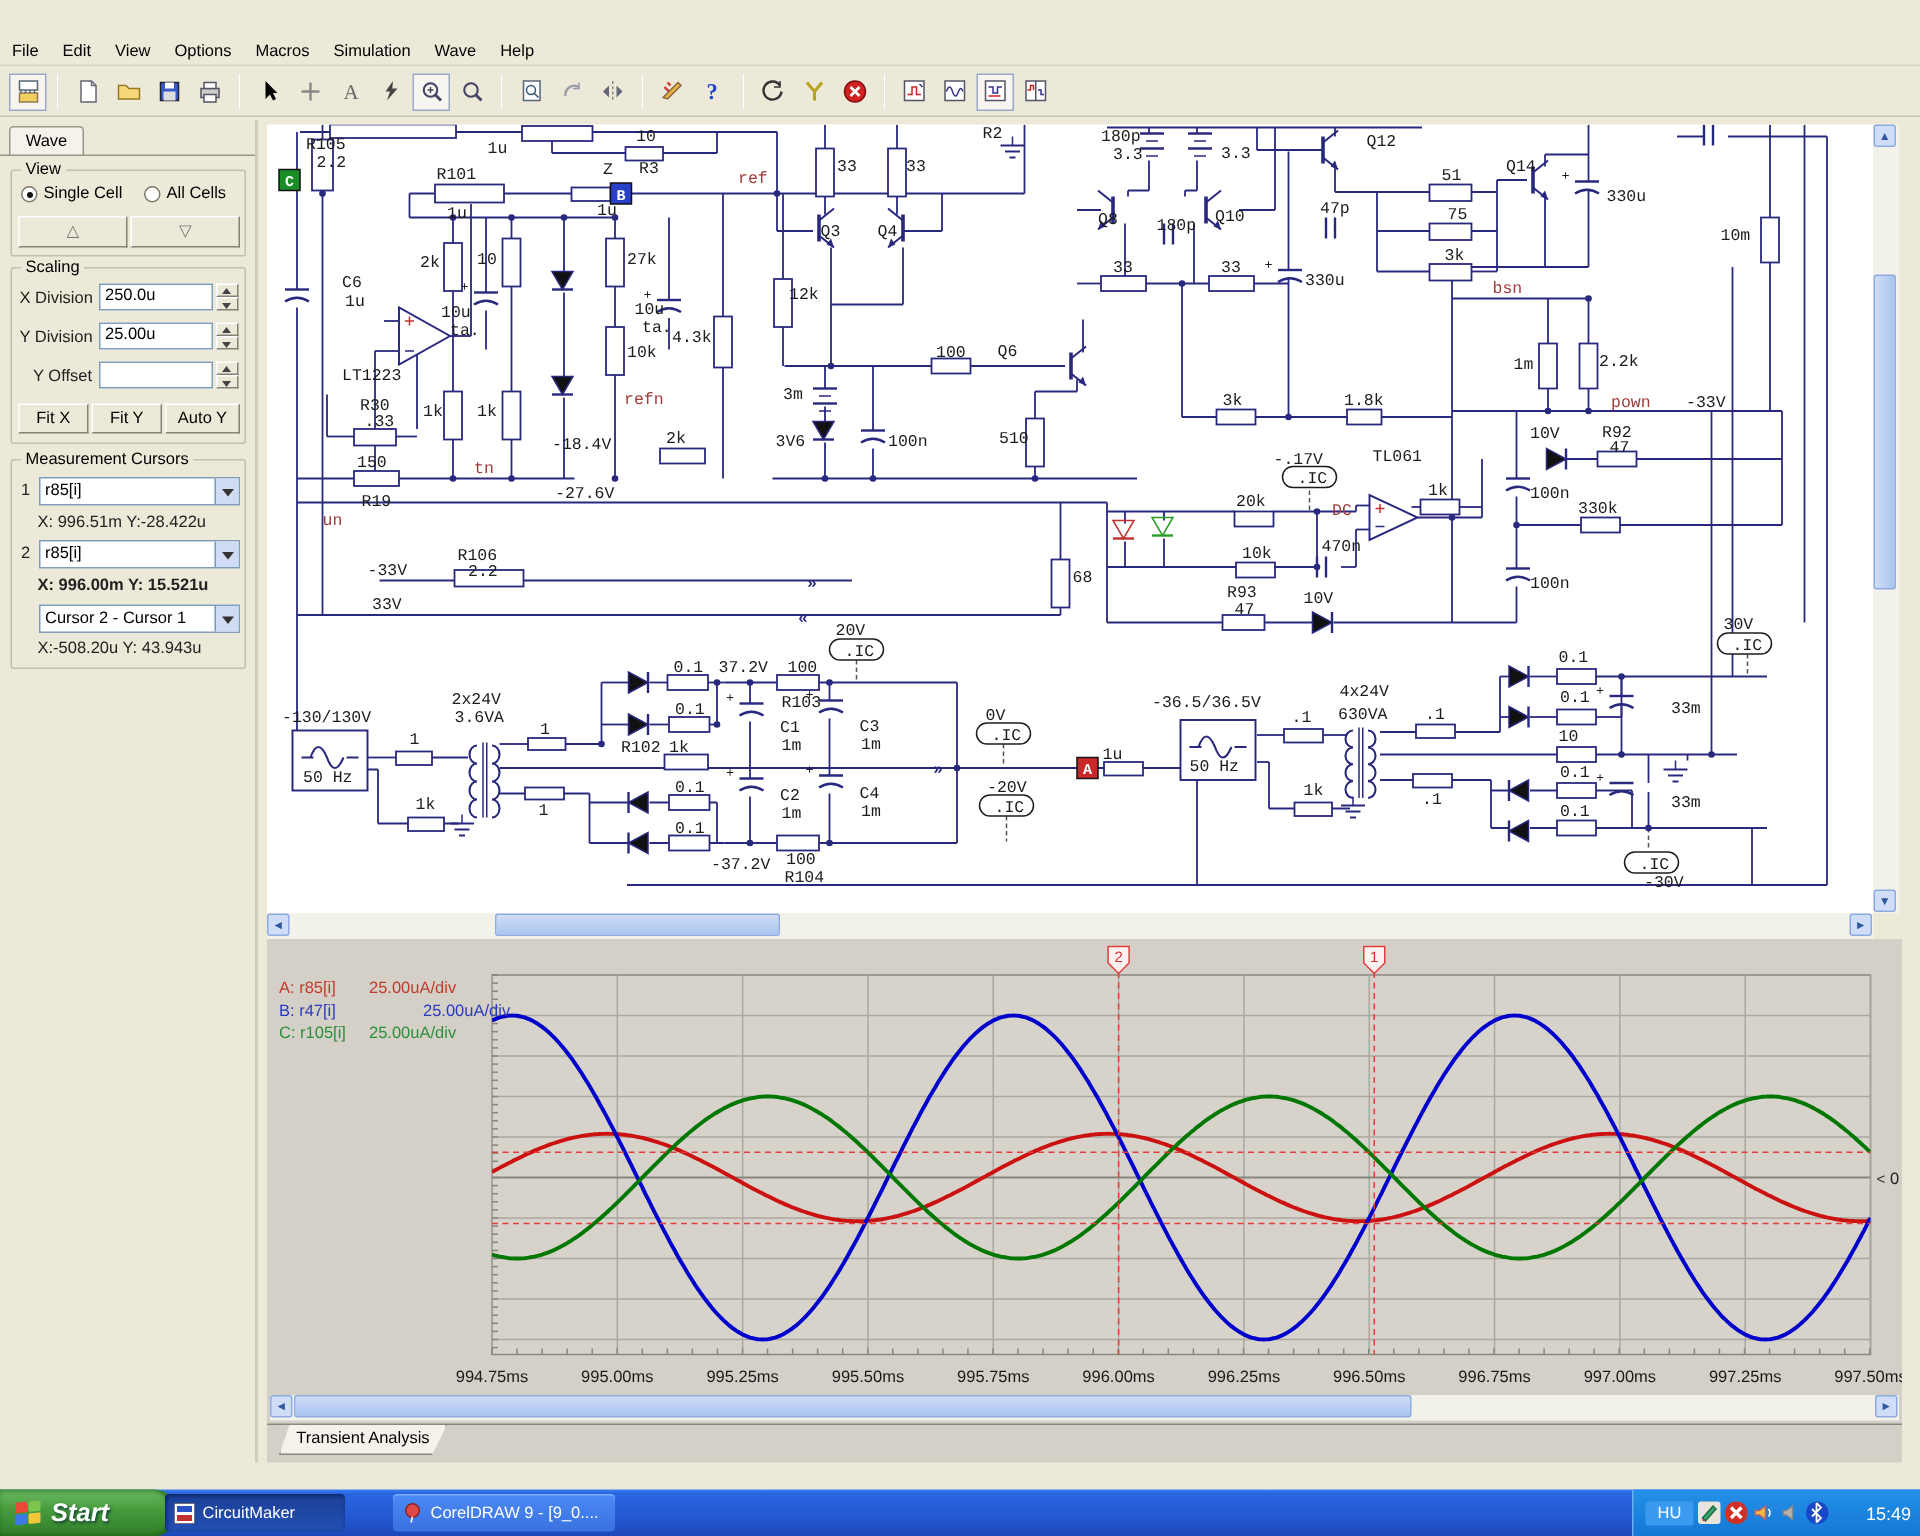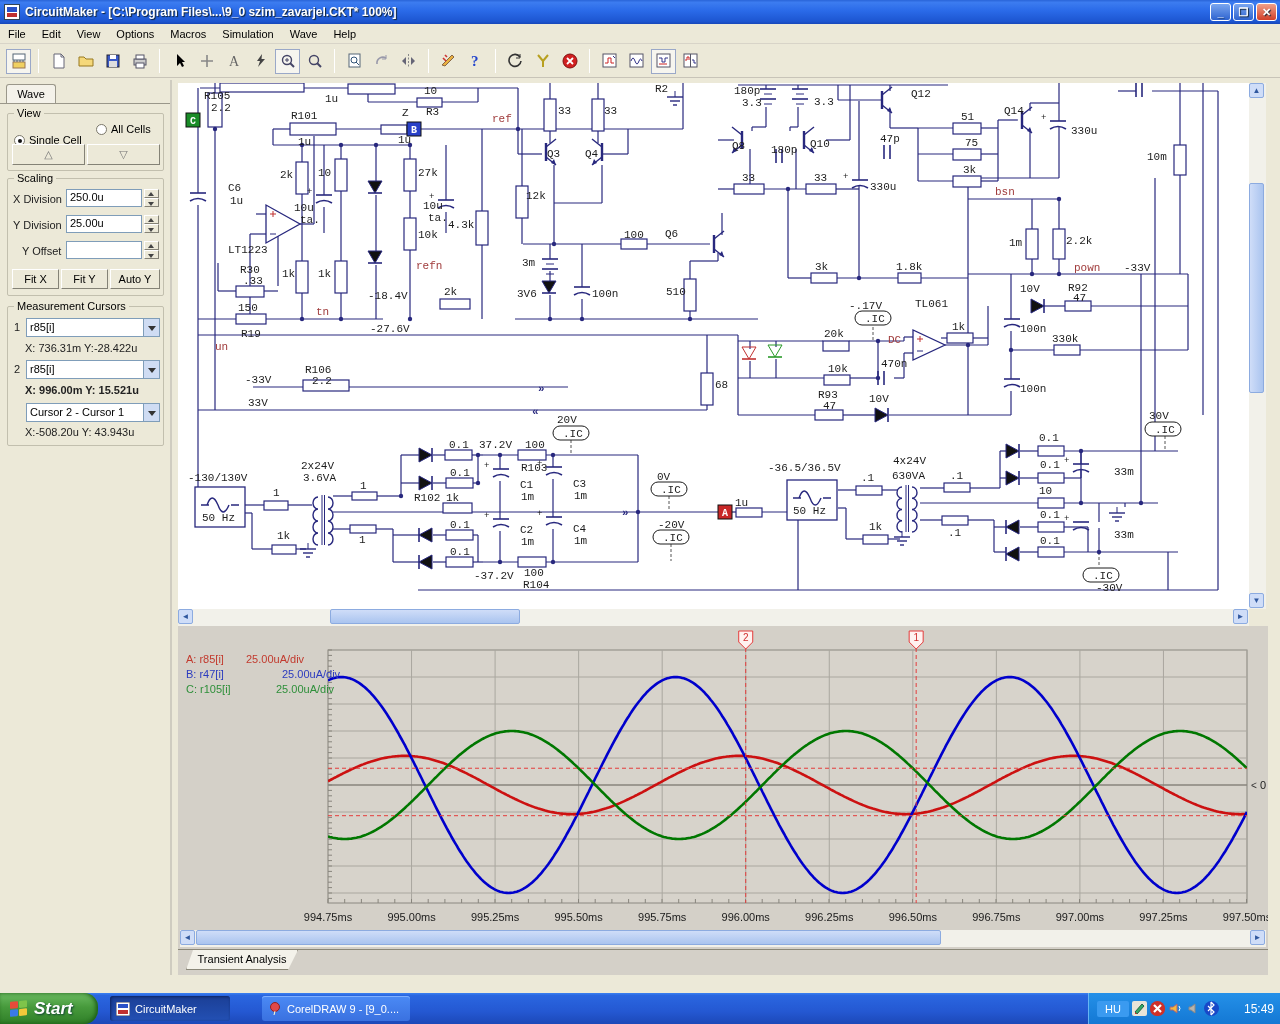--- a/index.html
+++ b/index.html
@@ -82,21 +82,21 @@
   #legend .row { display:flex; }
   #legend .row span:first-child { width:60px; }
   #bottomtab { position:absolute; left:8px; top:324px; width:112px; height:20px; background:#f4f2ea;
     border:1px solid #8a8778; border-top:none; clip-path:polygon(7px 0,100% 0,calc(100% - 10px) 100%,0 100%);
     font-size:11px; text-align:center; line-height:18px; }
   #tabtopline { position:absolute; left:0; top:323px; width:1090px; height:1px; background:#8a8778; }
 
   
   #taskbar { left:0; top:993px; width:1280px; height:31px;
     background:linear-gradient(180deg,#3a80f2 0%,#2a66e0 8%,#2458d2 60%,#1c48b8 100%); }
-  #startbtn { position:absolute; left:0; top:0; width:98px; height:31px; border-radius:0 14px 14px 0;
+  #startbtn { position:absolute; left:0; top:0; width:117px; height:31px; border-radius:0 14px 14px 0;
     background:linear-gradient(180deg,#6cbc62 0%,#479a3c 45%,#2f7f28 100%); color:#fff;
     font-style:italic; font-weight:bold; font-size:17px; display:flex; align-items:center; gap:6px;
     padding-left:10px; text-shadow:1px 1px 2px #143; box-shadow:inset -2px 0 4px #1a5a14; }
   .flag { width:18px; height:16px; position:relative; transform:skewY(-6deg); }
   .flag i { position:absolute; width:8px; height:7px; border-radius:1px; }
   .task { position:absolute; top:3px; height:25px; border-radius:3px; color:#fff; font-size:11px;
     display:flex; align-items:center; gap:5px; padding:0 6px; overflow:hidden; white-space:nowrap; }
   .task.active { background:linear-gradient(180deg,#1b3f96,#2350b4); box-shadow:inset 1px 1px 3px #0c2360; }
   .task.idle { background:linear-gradient(180deg,#4b8af5,#3a71e0); box-shadow:inset 0 1px 0 #7fb0ff;text-align:right; }
   .tico { width:14px; height:14px; flex:0 0 auto; }
@@ -105,32 +105,20 @@
     display:flex; align-items:center; color:#fff; }
   #lang { font-size:11px; padding:2px 8px; margin-left:8px; background:#3a9af0; border-radius:2px; }
   #clock { position:absolute; right:6px; font-size:12px; }
   .trayico { width:15px; height:15px; margin-left:3px; border-radius:2px; position:relative; }
 </style>
 </head>
 <body>
 
 <div id="stage">
 
-  <div id="titlebar" class="abs">
-    <div class="app-ico">
-        <i></i>
-        <b></b>
-      </div>
-    <span>CircuitMaker - [C:\Program Files\...\9_0 szim_zavarjel.CKT* 100%]</span>
-    <div class="winbtns">
-      <div class="winbtn">_</div>
-      <div class="winbtn">❐</div>
-      <div class="winbtn close">✕</div>
-    </div>
-  </div>
 
   <div id="menubar" class="abs">
       <span>File</span>
       <span>Edit</span>
       <span>View</span>
       <span>Options</span>
       <span>Macros</span>
       <span>Simulation</span>
       <span>Wave</span>
       <span>Help</span>
@@ -285,21 +273,21 @@
         </svg>
       </div>
     </div>
 
   <div id="sidebar" class="abs">
     <div id="wavetab">Wave</div>
     <div id="tabline"></div>
 
     <div class="grp" style="top:33px;height:58px;">
       <span class="gtitle">View</span>
-      <div style="position:absolute;left:6px;top:20px;" class="radio">
+      <div style="position:absolute;left:6px;top:9px;" class="radio">
         <span class="rdot on"></span>
         <span>Single Cell</span>
       </div>
       <div style="position:absolute;left:88px;top:9px;" class="radio">
         <span class="rdot"></span>
         <span>All Cells</span>
       </div>
       <div class="btn" style="position:absolute;left:4px;top:30px;width:73px;height:21px;line-height:19px;color:#777;">△</div>
       <div class="btn" style="position:absolute;left:79px;top:30px;width:73px;height:21px;line-height:19px;color:#777;">▽</div>
     </div>
@@ -329,21 +317,21 @@
       <div class="btn" style="position:absolute;left:102px;top:90px;width:50px;height:20px;line-height:18px;color:#000;">Auto Y</div>
     </div>
 
     <div class="grp" style="top:226px;height:140px;">
       <span class="gtitle">Measurement Cursors</span>
       <span class="xy" style="position:absolute;left:6px;top:14px;">1</span>
       <div class="combo" style="left:18px;top:11px;width:134px;">
         <span>r85[i]</span>
         <span class="drop"></span>
       </div>
-      <span class="xy" style="position:absolute;left:17px;top:35px;">X: 736.31m  Y:-28.422u</span>
+      <span class="xy" style="position:absolute;left:17px;top:35px;">X: 996.51m  Y:-28.422u</span>
       <span class="xy" style="position:absolute;left:6px;top:56px;">2</span>
       <div class="combo" style="left:18px;top:53px;width:134px;">
         <span>r85[i]</span>
         <span class="drop"></span>
       </div>
       <span class="xy" style="position:absolute;left:17px;top:77px;font-weight:bold;">X: 996.00m  Y: 15.521u</span>
       <div class="combo" style="left:18px;top:96px;width:134px;">
         <span>Cursor 2 - Cursor 1</span>
         <span class="drop"></span>
       </div>
@@ -1186,21 +1174,21 @@
       </svg>
     <div id="legend">
         <div class="row" style="color: rgb(194, 58, 46);">
           <span>A: r85[i]</span>
           <span>25.00uA/div</span>
         </div>
         <div class="row" style="color: rgb(43, 59, 191); gap: 36px;">
           <span>B: r47[i]</span>
           <span>25.00uA/div</span>
         </div>
-        <div class="row" style="color: rgb(46, 143, 58); gap: 30px;">
+        <div class="row" style="color: rgb(46, 143, 58);">
           <span>C: r105[i]</span>
           <span>25.00uA/div</span>
         </div>
       </div>
     <div class="sb" style="position:absolute;left:2px;top:304px;width:1086px;height:17px;">
       <div class="sbBtn" style="left:0;top:0;width:15px;height:15px;line-height:14px;">◄</div>
       <div class="sbThumb sbThumbH" style="left:16px;top:0;width:745px;height:15px;"></div>
       <div class="sbBtn" style="right:1px;top:0;width:15px;height:15px;line-height:14px;">►</div>
     </div>
     <div id="tabtopline"></div>

